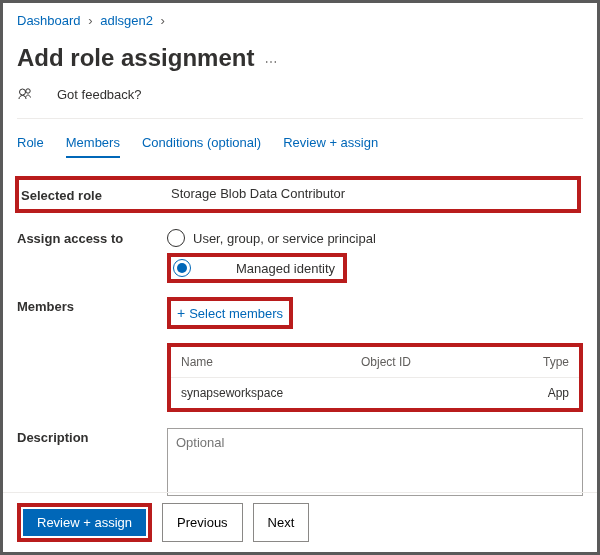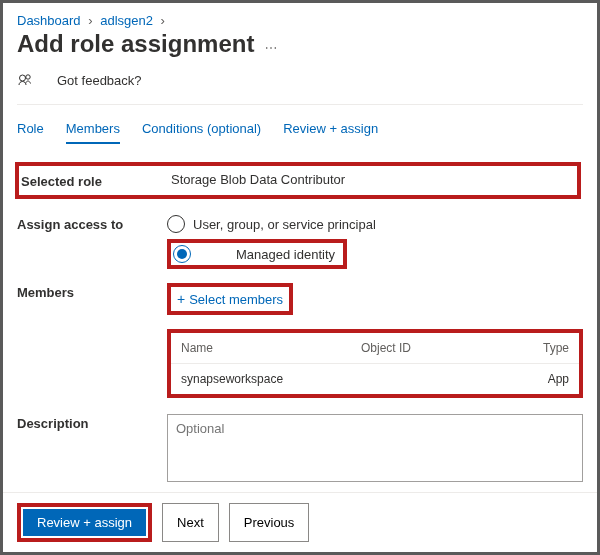--- a/index.html
+++ b/index.html
@@ -9,21 +9,21 @@
     font-family: "Segoe UI", -apple-system, sans-serif;
     font-size: 13px;
     color: #323130;
     background: #fff;
     width: 600px;
     height: 555px;
     border: 3px solid #5a5a5a;
     position: relative;
   }
   .inner { padding: 10px 14px 0 14px; height: 100%; position: relative; }
-  .breadcrumb { font-size: 13px; color: #605e5c; margin-bottom: 2px; }
+  .breadcrumb { font-size: 13px; color: #605e5c; margin-bottom: 16px; }
   .breadcrumb a { color: #0067b8; text-decoration: none; cursor: pointer; }
   .breadcrumb .sep { margin: 0 4px; color: #605e5c; }
   .title-row { display: flex; align-items: baseline; gap: 10px; }
   h1 { font-size: 24px; font-weight: 600; margin: 0 0 14px 0; }
   .ellipsis { color: #605e5c; cursor: pointer; }
   .feedback { display: flex; align-items: center; gap: 24px; font-size: 13px; color: #323130; margin-bottom: 16px; cursor: pointer; }
   .feedback svg { width: 16px; height: 16px; }
   .hr { border: none; border-top: 1px solid #edebe9; margin: 0 0 10px 0; }
   .tabs { display: flex; gap: 22px; margin-bottom: 18px; }
   .tab { color: #0067b8; font-size: 13px; padding: 6px 0; cursor: pointer; }
@@ -138,15 +138,15 @@
   <div class="row" style="margin-top:16px;">
     <div class="row-label">Description</div>
     <textarea class="desc-box" placeholder="Optional" style=""></textarea>
   </div>
 </div>
 
 <div class="footer">
   <span class="hl hl-rev">
     <button class="btn btn-primary">Review + assign</button>
   </span>
+  <button class="btn">Previous</button>
   <button class="btn">Next</button>
-  <button class="btn">Previous</button>
 </div>
 
 </body></html>

